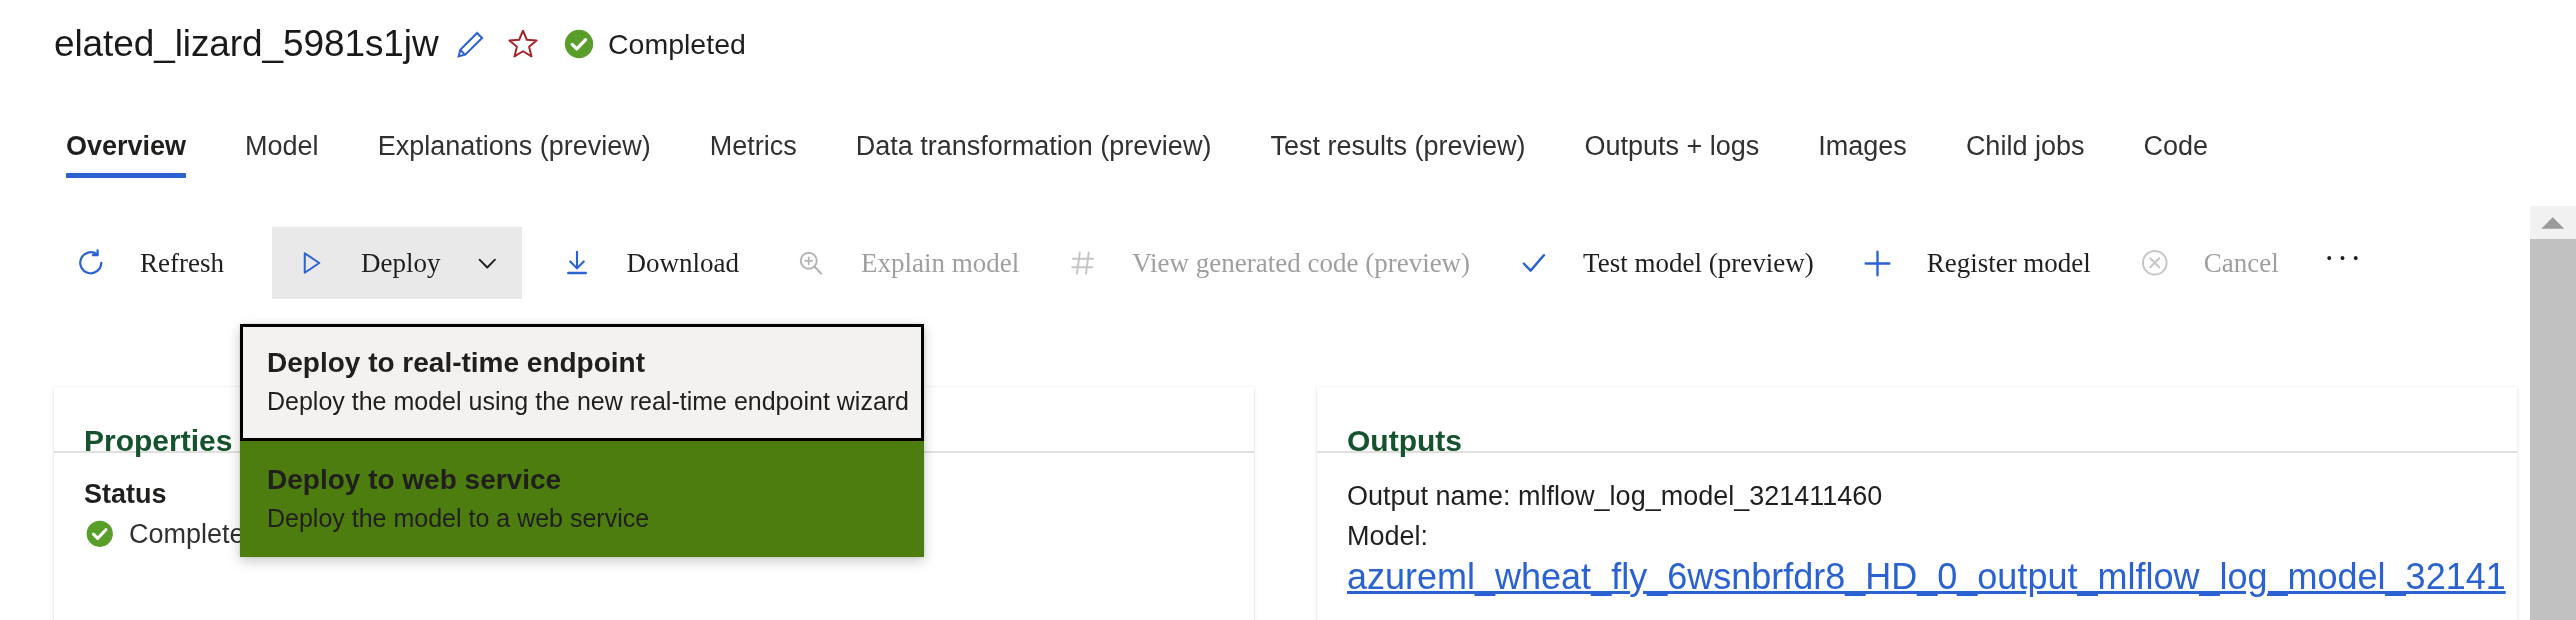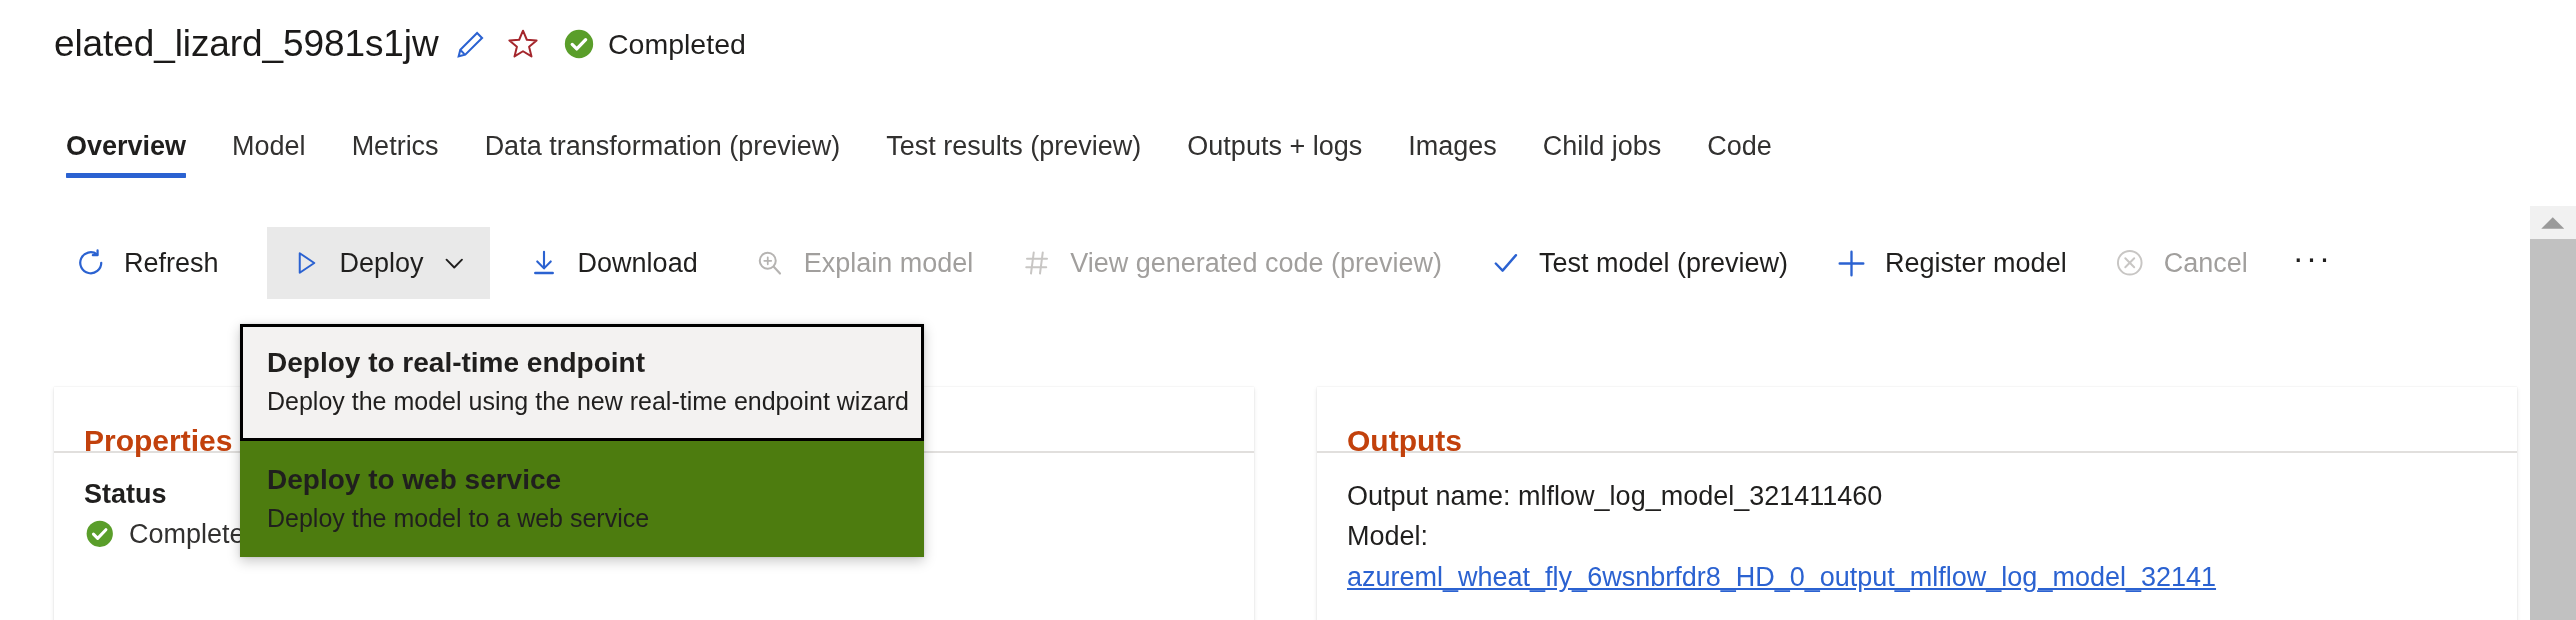--- a/index.html
+++ b/index.html
@@ -32,42 +32,43 @@
   .status-chip .txt {
     font-size: 28.5px; color: #201f1e; line-height: 34px; white-space: nowrap;
   }
 
   
   .tabbar {
     position: absolute; left: 0; top: 120px; width: 2576px; height: 82px;
   }
   .tabs {
     position: absolute; left: 66px; top: 0;
-    display: flex; align-items: flex-start; gap: 0;
+    display: flex; align-items: flex-start; gap: 13px;
   }
   .tab {
     position: relative; padding: 9px 0 21px 0; margin-right: 46px;
     font-size: 27px; color: #323130; line-height: 34px;
     white-space: nowrap; cursor: pointer;
   }
   .tab.active { font-weight: 700; color: #201f1e; }
   .tab.active::after {
     content: ""; position: absolute; left: 0; right: 0; bottom: 6px;
     height: 5.2px; background: #2b62d1; border-radius: 0.7px;
   }
 
   
   .toolbar {
     position: absolute; left: 0; top: 227px; width: 2576px; height: 72px;
     display: flex; align-items: center;
   }
   .tb-btn {
-    display: inline-flex; align-items: center; gap: 0;
+    display: inline-flex; align-items: center; gap: 16px;
     height: 72px; padding: 0 18px; cursor: pointer;
     white-space: nowrap;
+    font-family: Liberation Serif, serif;
   }
   .tb-btn .tb-ico {
     display: inline-flex; align-items: center; justify-content: center;
     width: 37px; height: 37px; margin-right: 15px; flex: none;
   }
   .tb-btn .tb-lbl { font-size: 27px; color: #201f1e; line-height: 33px; }
   .tb-btn.disabled { cursor: default; }
   .tb-btn.disabled .tb-lbl { color: #a19f9d; }
   .tb-btn.active-split { background: #e9e9e9; }
   .tb-chevron { margin-left: 16.5px; display: inline-flex; align-items: center; }
@@ -87,34 +88,34 @@
 
   
   .card {
     position: absolute; background: #ffffff;
     box-shadow: 0 1.5px 4.5px rgba(0,0,0,0.10), 0 0 1.5px rgba(0,0,0,0.10);
   }
   .card-head {
     height: 66px; display: flex; align-items: center;
     padding: 0 30px; border-bottom: 2.2px solid #e1dfdd;
   }
-  .card-title { font-size: 30px; font-weight: 700; color: #c2410c; line-height: 39px; margin-top: 42px; }
+  .card-title { font-size: 30px; font-weight: 700; color: #14532d; line-height: 39px; margin-top: 42px; }
   .card-body { padding: 22.5px 30px 0 30px; }
 
   #properties-card { left: 54px; top: 387px; width: 1200px; height: 234px; }
   #outputs-card    { left: 1317px; top: 387px; width: 1200px; height: 234px; }
 
   .prop-label { font-size: 27px; font-weight: 700; color: #201f1e; line-height: 37px; }
   .prop-value-row { display: flex; align-items: center; gap: 13.5px; margin-top: 3px; }
   .prop-value { font-size: 27px; color: #323130; line-height: 37px; }
   .prop-label2 { font-size: 27px; font-weight: 700; color: #201f1e; line-height: 37px; margin-top: 22.5px; }
 
   .out-line { font-size: 27px; color: #201f1e; line-height: 40px; white-space: nowrap; }
   .out-link {
-    font-size: 27px; color: #2b62d1; line-height: 42px;
+    font-size: 36px; color: #2b62d1; line-height: 42px;
     text-decoration: underline; white-space: nowrap; cursor: pointer; display: inline-block;
   }
 
   
   .scrollbar {
     position: absolute; right: 0; top: 206px; width: 46px; height: 415px;
     background: #f1f1f1;
   }
   .sb-up {
     position: absolute; left: 0; top: 0; width: 46px; height: 33px;
@@ -157,20 +158,23 @@
     </span>
   </div>
 
   <div class="tabbar">
     <div class="tabs">
       <div class="tab active">
         <span>Overview</span>
       </div>
       <div class="tab">
         <span>Model</span>
+      </div>
+      <div class="tab">
+        <span>Explanations (preview)</span>
       </div>
       <div class="tab">
         <span>Metrics</span>
       </div>
       <div class="tab">
         <span>Data transformation (preview)</span>
       </div>
       <div class="tab">
         <span>Test results (preview)</span>
       </div>

